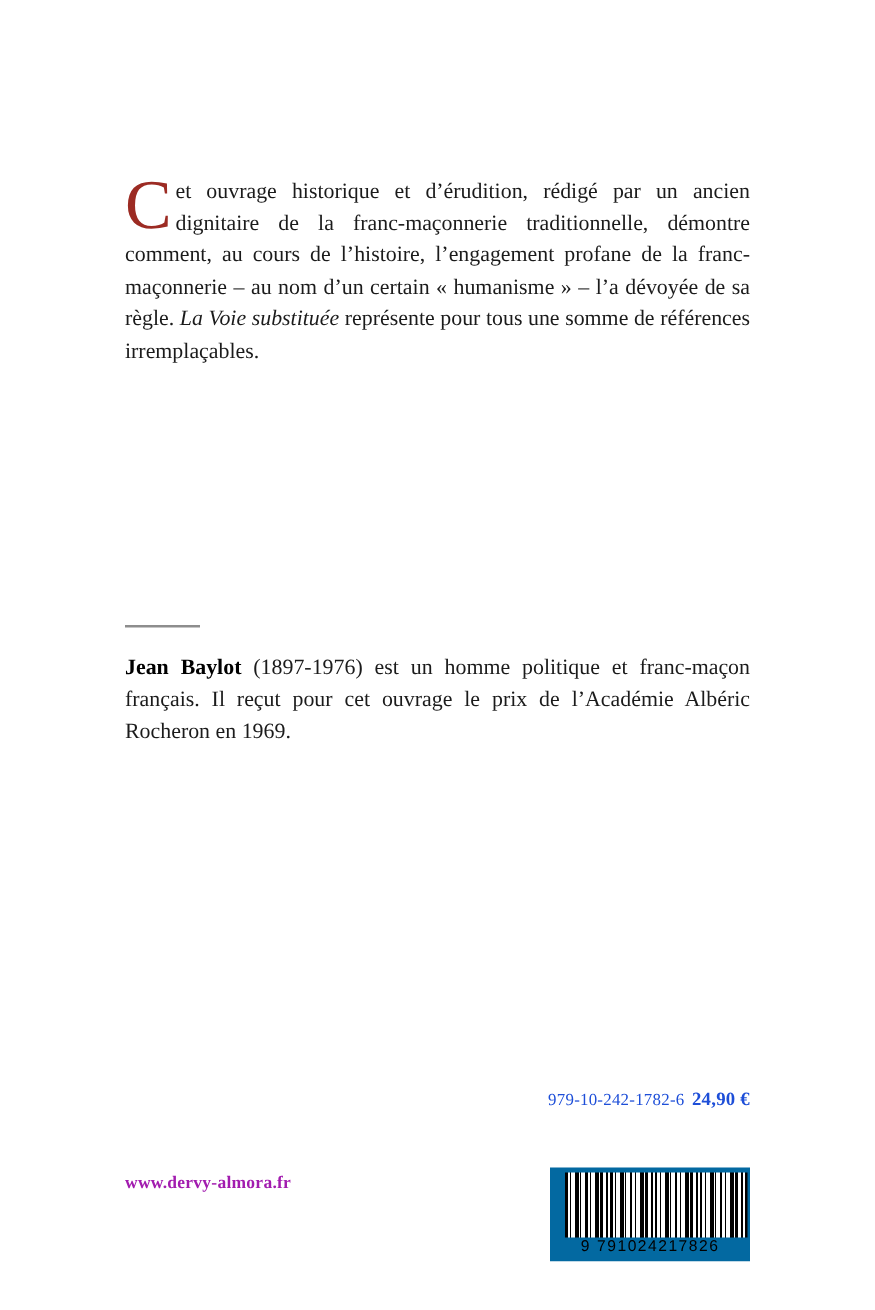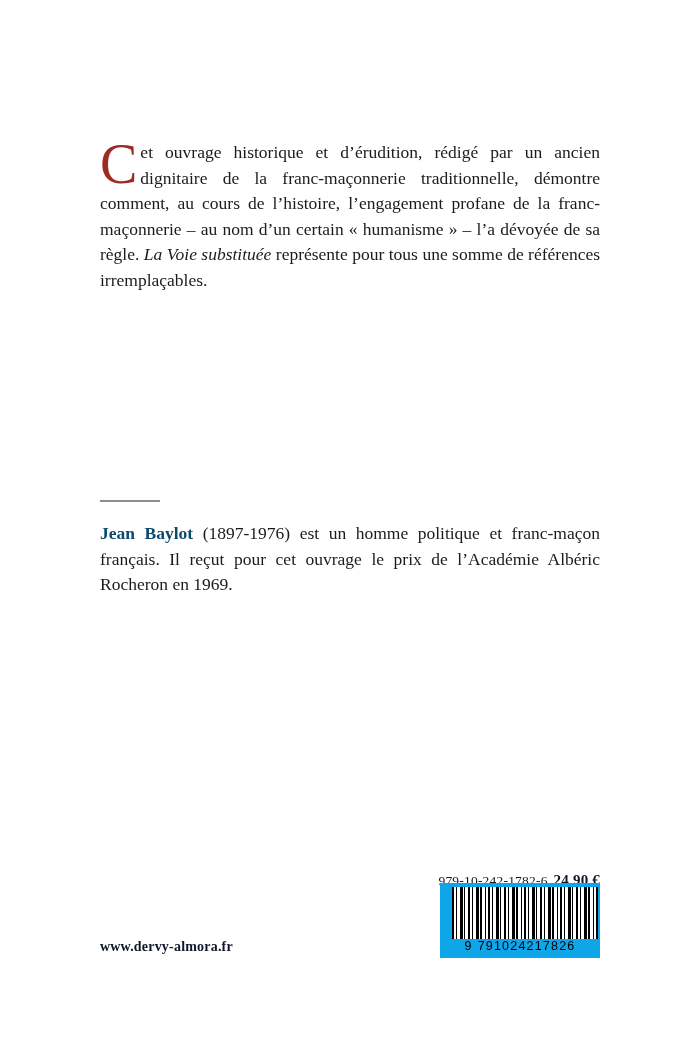--- a/index.html
+++ b/index.html
@@ -84,21 +84,21 @@
     top: 521px;
     width: 500px;
     font-size: 17.5px;
     line-height: 1.46;
     text-align: justify;
     color: #1b1b1b;
   }
 
   .bio-name {
     font-weight: bold;
-    color: #0c4a6e;
+    color: #000000;
   }
 
   
   .side-caption {
     position: absolute;
     right: 18px;
     bottom: 60px;
     width: 320px;
     transform-origin: right bottom;
     transform: rotate(-90deg) translateY(0);
@@ -111,38 +111,38 @@
   .side-caption .cap-line {
     display: block;
   }
 
   
   .isbn-line {
     position: absolute;
     right: 100px;
     top: 872px;
     font-size: 13.5px;
-    color: #0f172a;
+    color: #1d4ed8;
     letter-spacing: 0.2px;
     text-align: right;
     white-space: nowrap;
   }
   .isbn-line .price {
     font-weight: bold;
     font-size: 15px;
     margin-left: 6px;
   }
 
   .barcode-box {
     position: absolute;
     right: 100px;
-    top: 883px;
+    top: 934px;
     width: 160px;
     height: 75px;
-    background: #0ea5e9;
+    background: #0369a1;
   }
   .barcode-bars {
     position: absolute;
     left: 12px;
     top: 4px;
     width: 146px;
     height: 52px;
     background:
       repeating-linear-gradient(90deg,
         #000 0px, #000 2px, #fff 2px, #fff 4px,
@@ -170,21 +170,21 @@
     margin-right: 5px;
   }
 
   .website {
     position: absolute;
     left: 100px;
     top: 939px;
     font-family: "Liberation Serif", serif;
     font-weight: bold;
     font-size: 14px;
-    color: #0f172a;
+    color: #a21caf;
     letter-spacing: 0.2px;
   }
 </style>
 </head>
 <body>
 
 <div class="page">
 
   <div class="blurb">
     <p class="para dropcap-para"><span class="dropcap">C</span><span>et ouvrage historique et d’érudition, rédigé par un ancien dignitaire de la franc-maçonnerie traditionnelle, démontre comment, au cours de l’histoire, l’engagement profane de la franc-maçonnerie – au nom d’un certain « humanisme » – l’a dévoyée de sa règle. </span><span class="italic">La Voie substituée</span><span> représente pour tous une somme de références irremplaçables.</span></p>

